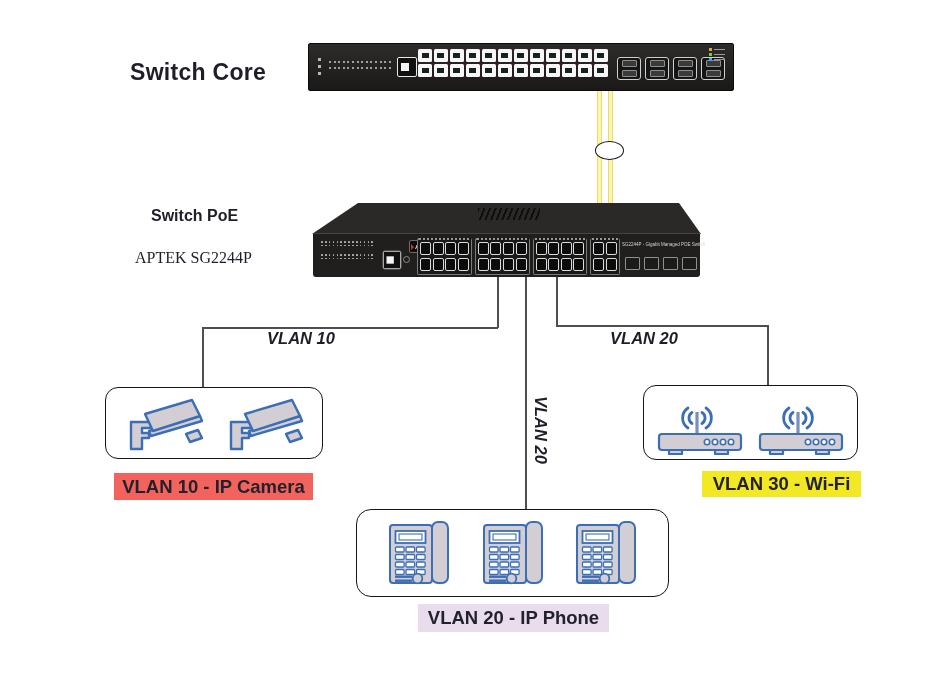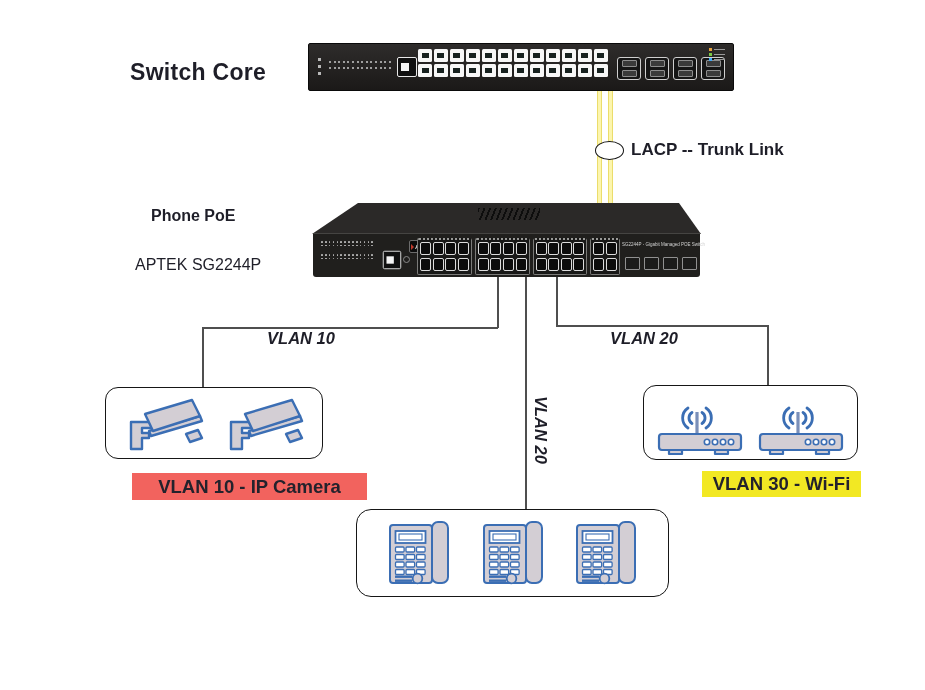--- a/index.html
+++ b/index.html
@@ -5,21 +5,21 @@
   html,body{margin:0;padding:0;background:#fff;}
   #canvas{position:relative;width:925px;height:690px;background:#ffffff;overflow:hidden;
           font-family:"Liberation Sans",sans-serif;color:#1e1e28;padding-left:28px;}
   .abs{position:absolute;}
   .txt{white-space:nowrap;}
 
   
   .title-core{left:130px;top:59px;font-size:23px;font-weight:bold;letter-spacing:.3px;}
   .lacp-label{left:631px;top:140px;font-size:17px;font-weight:bold;}
   .poe-name{left:151px;top:207px;font-size:16px;font-weight:bold;}
-  .poe-model{left:135px;top:256px;font-size:16px;}
+  .poe-model{left:135px;top:249px;font-size:16px;font-family:Liberation Serif, serif;}
   .branch-label{font-size:16.5px;font-weight:bold;text-align:center;width:92px;font-style:italic;}
   .branch-label.v10{left:255px;top:329px;}
   .branch-label.v30{left:598px;top:329px;}
   .branch-label.v20{left:530px;top:396px;width:20px;height:84px;writing-mode:vertical-rl;text-align:left;}
 
   
   .cline{background:#4f4f4f;}
 
   
   .trunk{top:88px;width:3px;height:119px;background:#FCF5AE;border-left:1.4px solid #EBDD6B;border-right:1.4px solid #EBDD6B;}
@@ -74,38 +74,37 @@
   .poe-sfp i{display:block;width:13.4px;height:11px;border:1.2px solid #909090;border-radius:1px;background:#1b1b1a;}
   .faceplate-text{left:309px;top:7px;width:78px;font-size:5px;color:#d2d2d2;transform:scale(.9);transform-origin:left top;}
 
   
   .dev-box{border:1.7px solid #161616;border-radius:13px;background:#fff;display:flex;
            justify-content:space-evenly;align-items:center;}
   .box-cam{left:105px;top:387px;width:216px;height:70px;}
   .box-wifi{left:643px;top:385px;width:215px;height:75px;align-items:flex-end;padding-bottom:2px;box-sizing:border-box;}
   .box-phone{left:356px;top:509px;width:311px;height:86px;border-radius:15px;}
   .tag{display:flex;align-items:center;justify-content:center;font-weight:bold;font-size:18.5px;color:#23222c;}
-  .tag-cam{left:132px;top:473px;width:235px;height:27px;}
+  .tag-cam{left:114px;top:473px;width:199px;height:27px;}
   .tag-wifi{left:702px;top:471px;width:159px;height:26px;}
   .tag-phone{left:418px;top:604px;width:191px;height:28px;}
   .dev-box .icon-holder{display:flex;}
 </style>
 </head>
 <body>
 
 <div id="canvas">
 
   <div class="abs txt title-core">Switch Core</div>
-  <div class="abs txt poe-name">Phone PoE</div>
+  <div class="abs txt poe-name">Switch PoE</div>
   <div class="abs txt poe-model">APTEK SG2244P</div>
 
   <div class="abs trunk" style="left:597px;"></div>
   <div class="abs trunk" style="left:608px;"></div>
   <div class="abs lacp-ellipse"></div>
-  <div class="abs txt lacp-label">LACP -- Trunk Link</div>
 
   <div class="abs core-switch">
     <div class="abs stack-glyph"></div>
     <div class="abs led-dots core-leds" id="core-leds">
         <i></i>
         <i></i>
         <i></i>
         <i></i>
         <i></i>
         <i></i>
@@ -459,15 +458,16 @@
           <rect x="18" y="49.5" width="8.6" height="5" rx="1" fill="#fff" stroke="#3B6EB4" stroke-width="1.3"></rect>
           <rect x="28.5" y="49.5" width="8.6" height="5" rx="1" fill="#fff" stroke="#3B6EB4" stroke-width="1.3"></rect>
    <rect x="7" y="55.5" width="17" height="2.4" fill="#3B6EB4"></rect>
    <rect x="7" y="59.5" width="17" height="2.4" fill="#3B6EB4"></rect>
    <circle cx="29.5" cy="58.5" r="4.8" fill="#D3CED4" stroke="#3B6EB4" stroke-width="1.8"></circle>
    </svg>
       </span>
     </div>
 
   <div class="abs tag tag-cam" style="background-color: rgb(242, 99, 94);">VLAN 10 - IP Camera</div>
+  <div class="abs tag tag-phone" style="background-color: rgb(233, 221, 237);">VLAN 20 - IP Phone</div>
   <div class="abs tag tag-wifi" style="background-color: rgb(242, 232, 35);">VLAN 30 - Wi-Fi</div>
 
 </div>
 
 </body></html>

